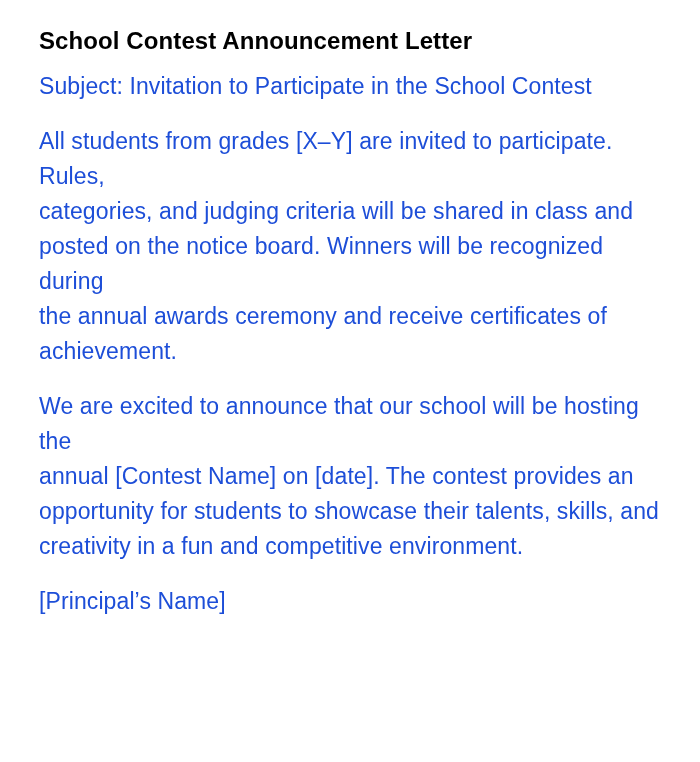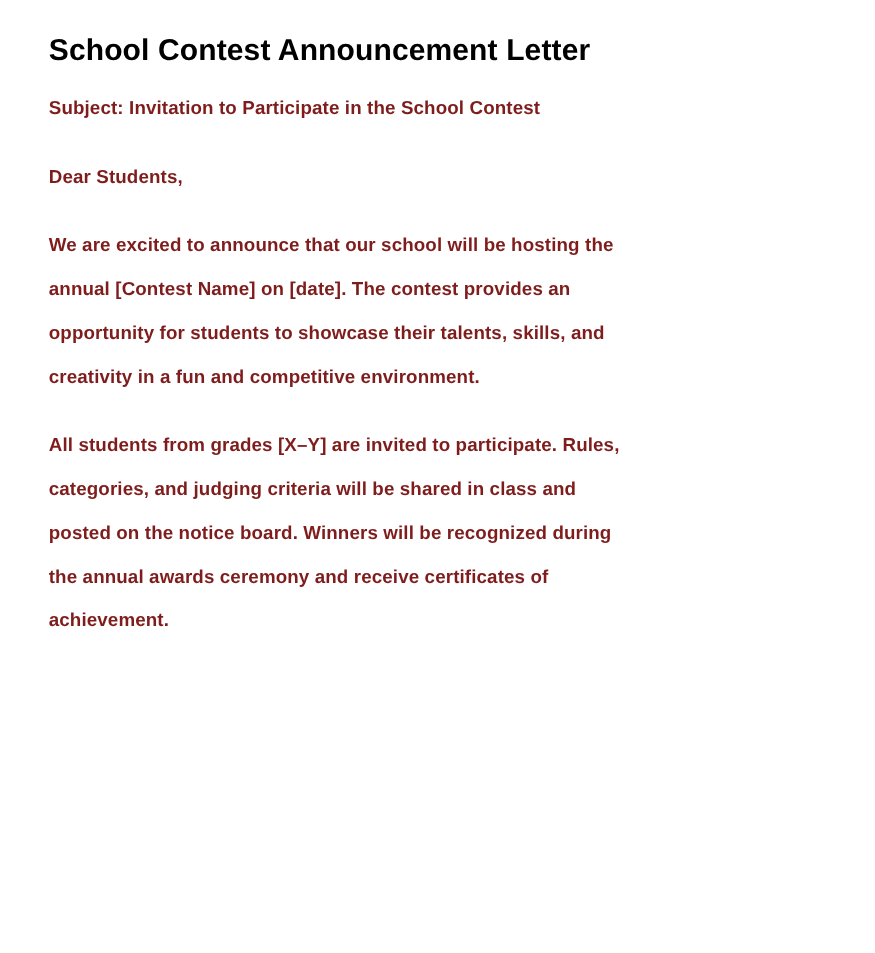--- a/index.html
+++ b/index.html
@@ -18,45 +18,45 @@
   }
   .doc-title {
     font-size: 24px;
     line-height: 24px;
     font-weight: 700;
     color: #000000;
     margin: 0 0 16px 0;
     letter-spacing: 0.1px;
   }
   .doc-par {
-    font-size: 15px;
+    font-size: 23px;
     line-height: 35px;
-    font-weight: 700;
-    color: #7f1d1d;
+    font-weight: 400;
+    color: #1d4ed8;
     margin: 0 0 20px 0;
     white-space: pre-line;
     letter-spacing: 0.1px;
   }
 </style>
 </head>
 <body>
 
 <div class="page">
   <h1 class="doc-title">School Contest Announcement Letter</h1>
 
   <p class="doc-par">Subject: Invitation to Participate in the School Contest</p>
 
-  <p class="doc-par">Dear Students,</p>
-
-  <p class="doc-par">We are excited to announce that our school will be hosting the
-annual [Contest Name] on [date]. The contest provides an
-opportunity for students to showcase their talents, skills, and
-creativity in a fun and competitive environment.</p>
 
   <p class="doc-par">All students from grades [X–Y] are invited to participate. Rules,
 categories, and judging criteria will be shared in class and
 posted on the notice board. Winners will be recognized during
 the annual awards ceremony and receive certificates of
 achievement.</p>
 
+  <p class="doc-par">We are excited to announce that our school will be hosting the
+annual [Contest Name] on [date]. The contest provides an
+opportunity for students to showcase their talents, skills, and
+creativity in a fun and competitive environment.</p>
 
 
+
+  <p class="doc-par">[Principal’s Name]</p>
 </div>
 
 </body></html>

